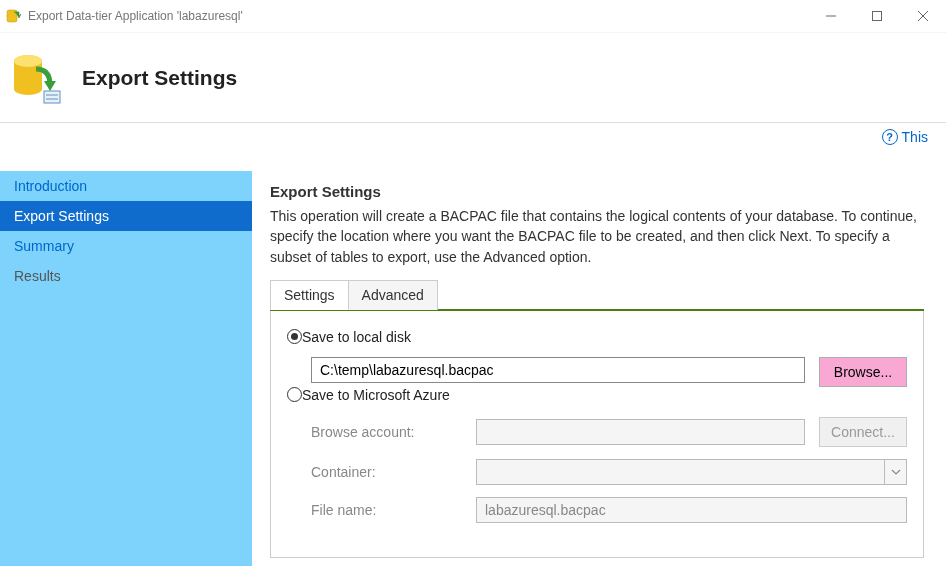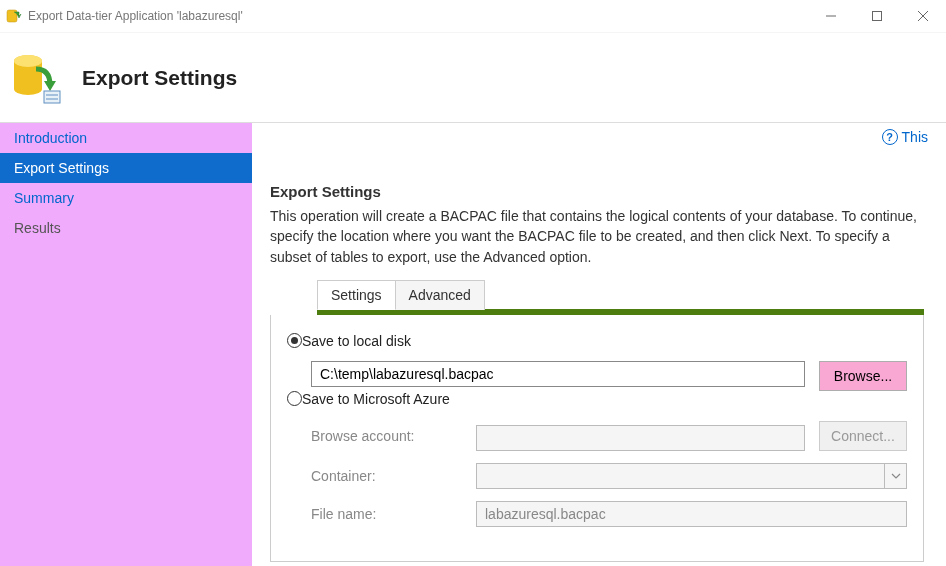--- a/index.html
+++ b/index.html
@@ -37,22 +37,23 @@
     }
     .header-icon { width: 54px; height: 54px; margin-right: 18px; }
     .page-title { font-size: 21px; font-weight: 600; color: #222; }
     .content {
       display: flex;
       height: calc(100% - 122px);
       border-top: 1px solid #ddd;
     }
     .sidebar {
       width: 252px;
-      background: #f0abfc;
+      background: #7dd3fc;
       flex-shrink: 0;
+      margin-top: 48px;
     }
     .sidebar-item {
       padding: 7px 14px;
       color: #0066cc;
       cursor: pointer;
       font-size: 14px;
     }
     .sidebar-item.active { background: #0f6ccd; color: #fff; }
     .sidebar-item.muted { color: #555; }
     .main {
@@ -72,22 +73,21 @@
     }
     .help-icon {
       width: 16px; height: 16px; border: 1.5px solid #0066cc; border-radius: 50%;
       display: inline-flex; align-items: center; justify-content: center;
       font-size: 11px; font-weight: bold; color: #0066cc;
     }
     .section-title { font-size: 15px; font-weight: 600; margin-top: 54px; margin-bottom: 6px; }
     .description { font-size: 14px; color: #333; line-height: 1.45; margin-bottom: 12px; }
     .tab-strip {
       display: flex;
-      border-bottom: 6px solid #4d7c0f;
-      margin-left: 47px;
+      border-bottom: 2px solid #4d7c0f;
     }
     .tab {
       padding: 6px 13px;
       font-size: 14px;
       color: #333;
       background: #f5f5f5;
       border: 1px solid #ccc;
       border-bottom: none;
       position: relative;
       top: 1px;
@@ -130,21 +130,21 @@
       background: #f9a8d4;
       border: 1px solid #adadad;
       font-size: 14px;
       font-family: inherit;
       cursor: pointer;
     }
     .btn.disabled { color: #999; background: #f0f0f0; border-color: #ccc; }
     .form-grid { margin-left: 24px; margin-top: 10px; }
     .form-row { display: flex; align-items: center; gap: 4px; margin-bottom: 12px; }
     .form-label { width: 140px; color: #888; font-size: 14px; }
-    .form-field { flex: 1; display: flex; gap: 14px; align-items: flex-end; padding-left: 21px; }
+    .form-field { flex: 1; display: flex; gap: 14px; align-items: center; padding-left: 21px; }
     .select-box { position: relative; flex: 1; }
     .select-box .text-input { width: 100%; padding-right: 24px; }
     .chevron {
       position: absolute; right: 1px; top: 1px; bottom: 1px;
       width: 22px; display: flex; align-items: center; justify-content: center;
       color: #888;
       border-left: 1px solid #bbb;
       background: #f5f5f5;
     }
   </style>

